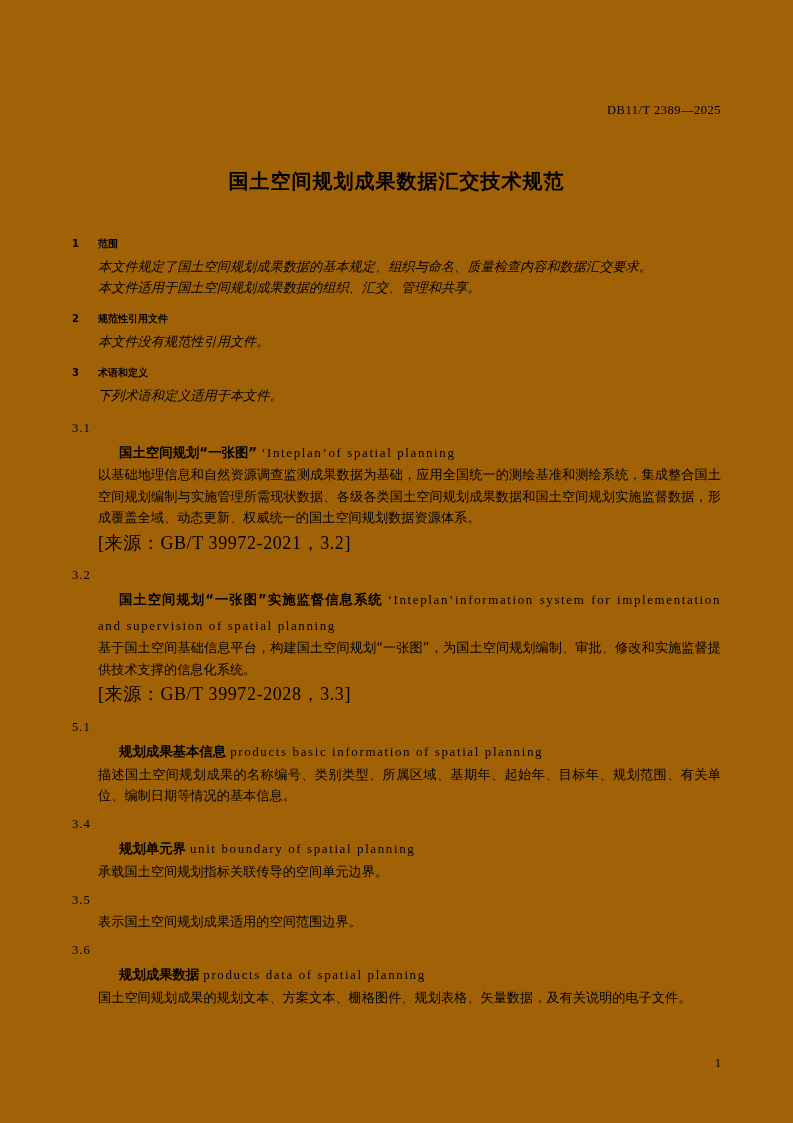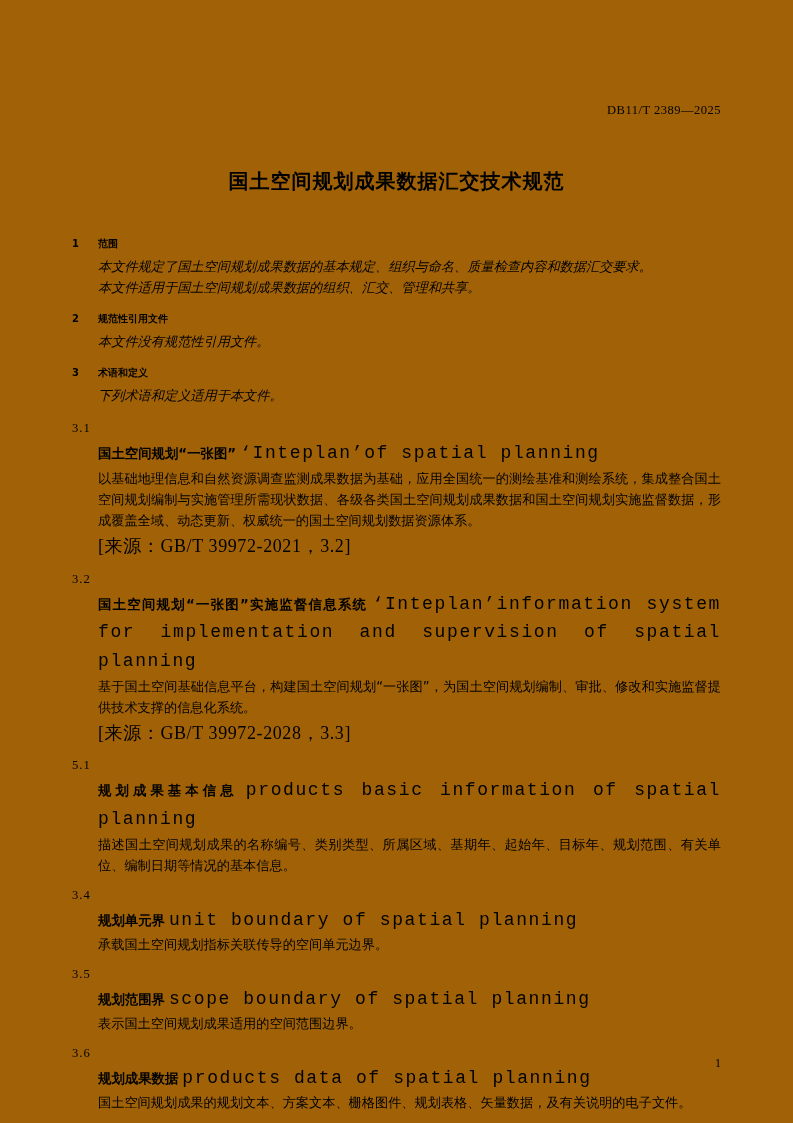--- a/index.html
+++ b/index.html
@@ -88,24 +88,25 @@
   }
   .term-line {
     margin: 0 0 0 26px;
     line-height: 1.6;
     text-align: justify;
   }
   .term-cn {
     font-family: "DejaVu Sans", sans-serif;
     font-weight: bold;
     font-size: 13.4px;
+    margin-left: 21px;
   }
   .term-en {
-    font-family: Liberation Mono, monospace;
-    font-size: 18px;
+    font-family: Liberation Serif, serif;
+    font-size: 13px;
     letter-spacing: 1.6px;
   }
   .def {
     font-family: "DejaVu Sans", sans-serif;
     font-size: 13.2px;
     line-height: 1.62;
     margin: 0 0 0 26px;
     text-align: justify;
   }
   .source {
@@ -193,24 +194,20 @@
         <p class="subnum">3.4</p>
         <p class="term-line">
           <span class="term-cn">规划单元界</span>
           <span class="term-en">unit boundary of spatial planning</span>
         </p>
         <p class="def">承载国土空间规划指标关联传导的空间单元边界。</p>
       </div>
 
       <div class="sub-block">
         <p class="subnum">3.5</p>
-        <p class="term-line">
-          <span class="term-cn">规划范围界</span>
-          <span class="term-en">scope boundary of spatial planning</span>
-        </p>
         <p class="def">表示国土空间规划成果适用的空间范围边界。</p>
       </div>
 
       <div class="sub-block">
         <p class="subnum">3.6</p>
         <p class="term-line">
           <span class="term-cn">规划成果数据</span>
           <span class="term-en">products data of spatial planning</span>
         </p>
         <p class="def">国土空间规划成果的规划文本、方案文本、栅格图件、规划表格、矢量数据，及有关说明的电子文件。</p>

